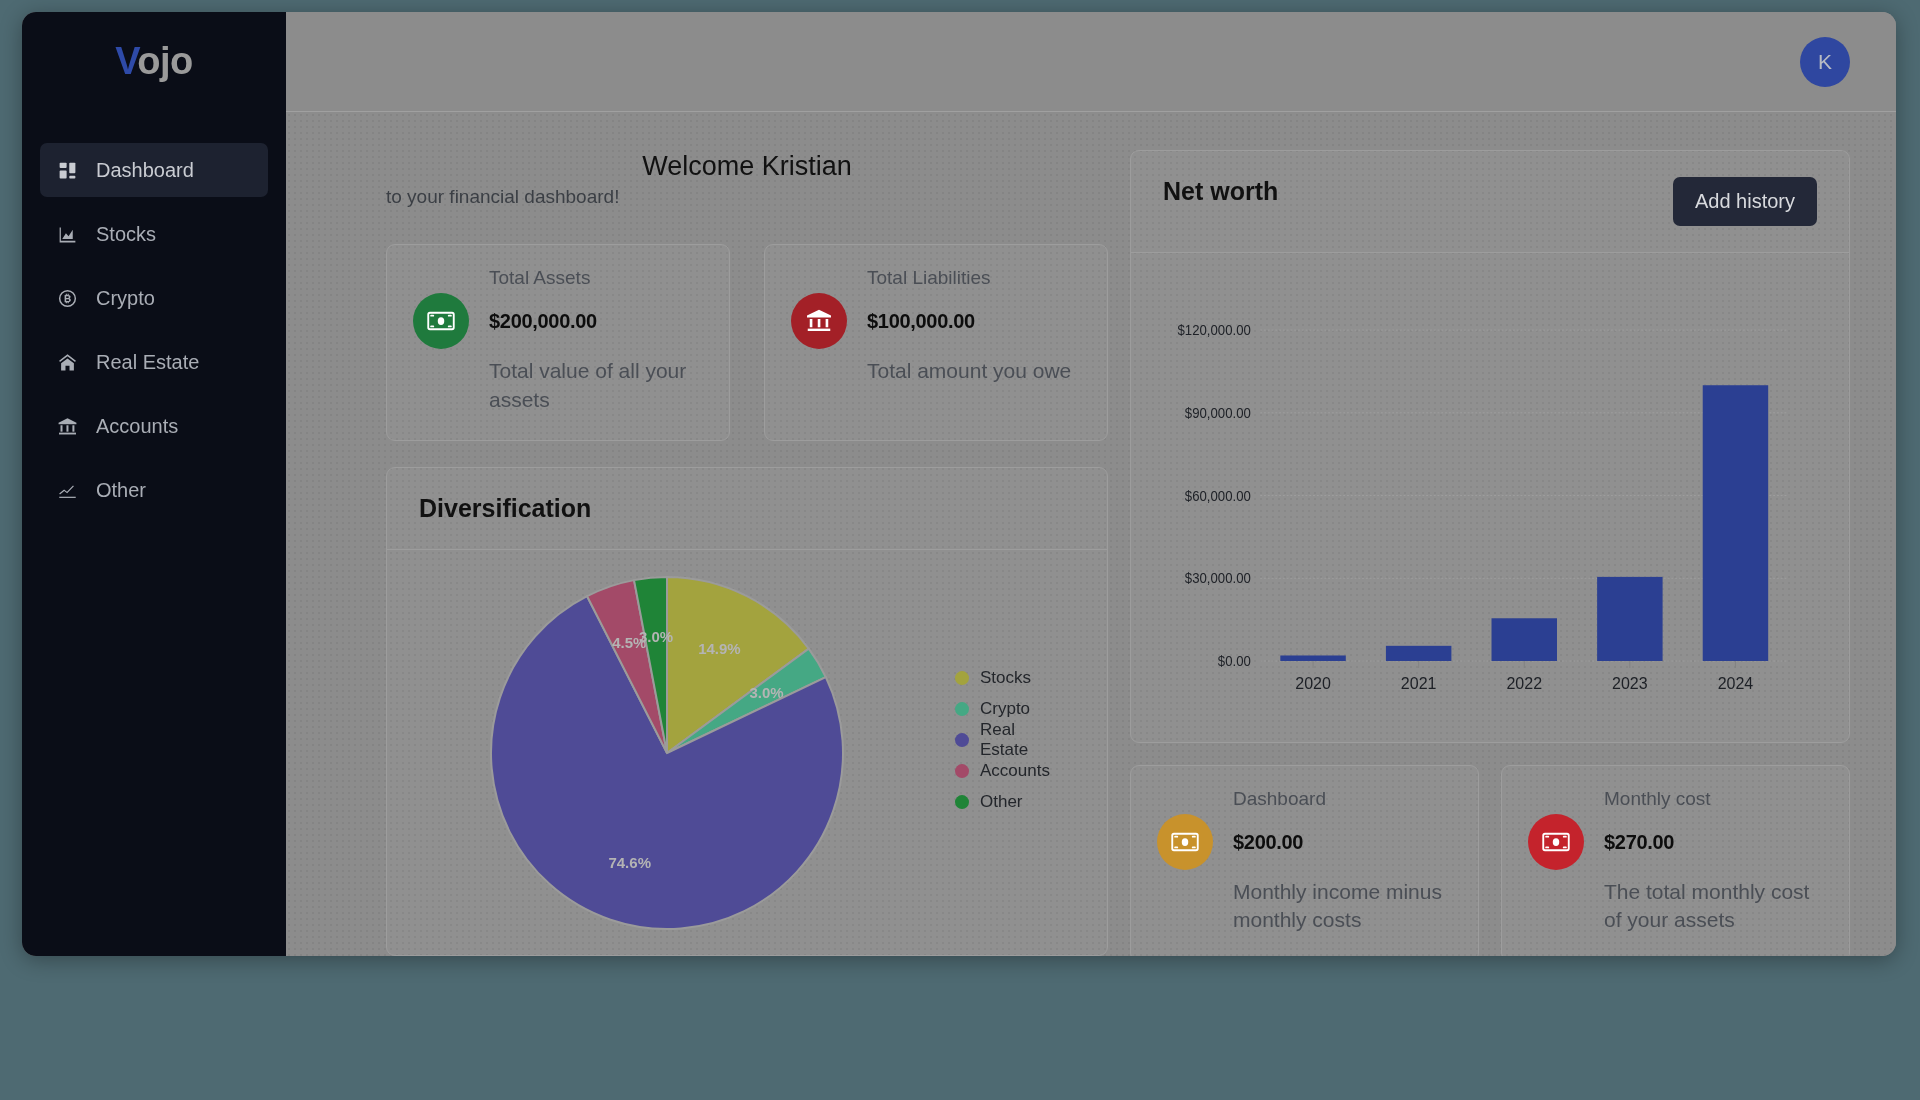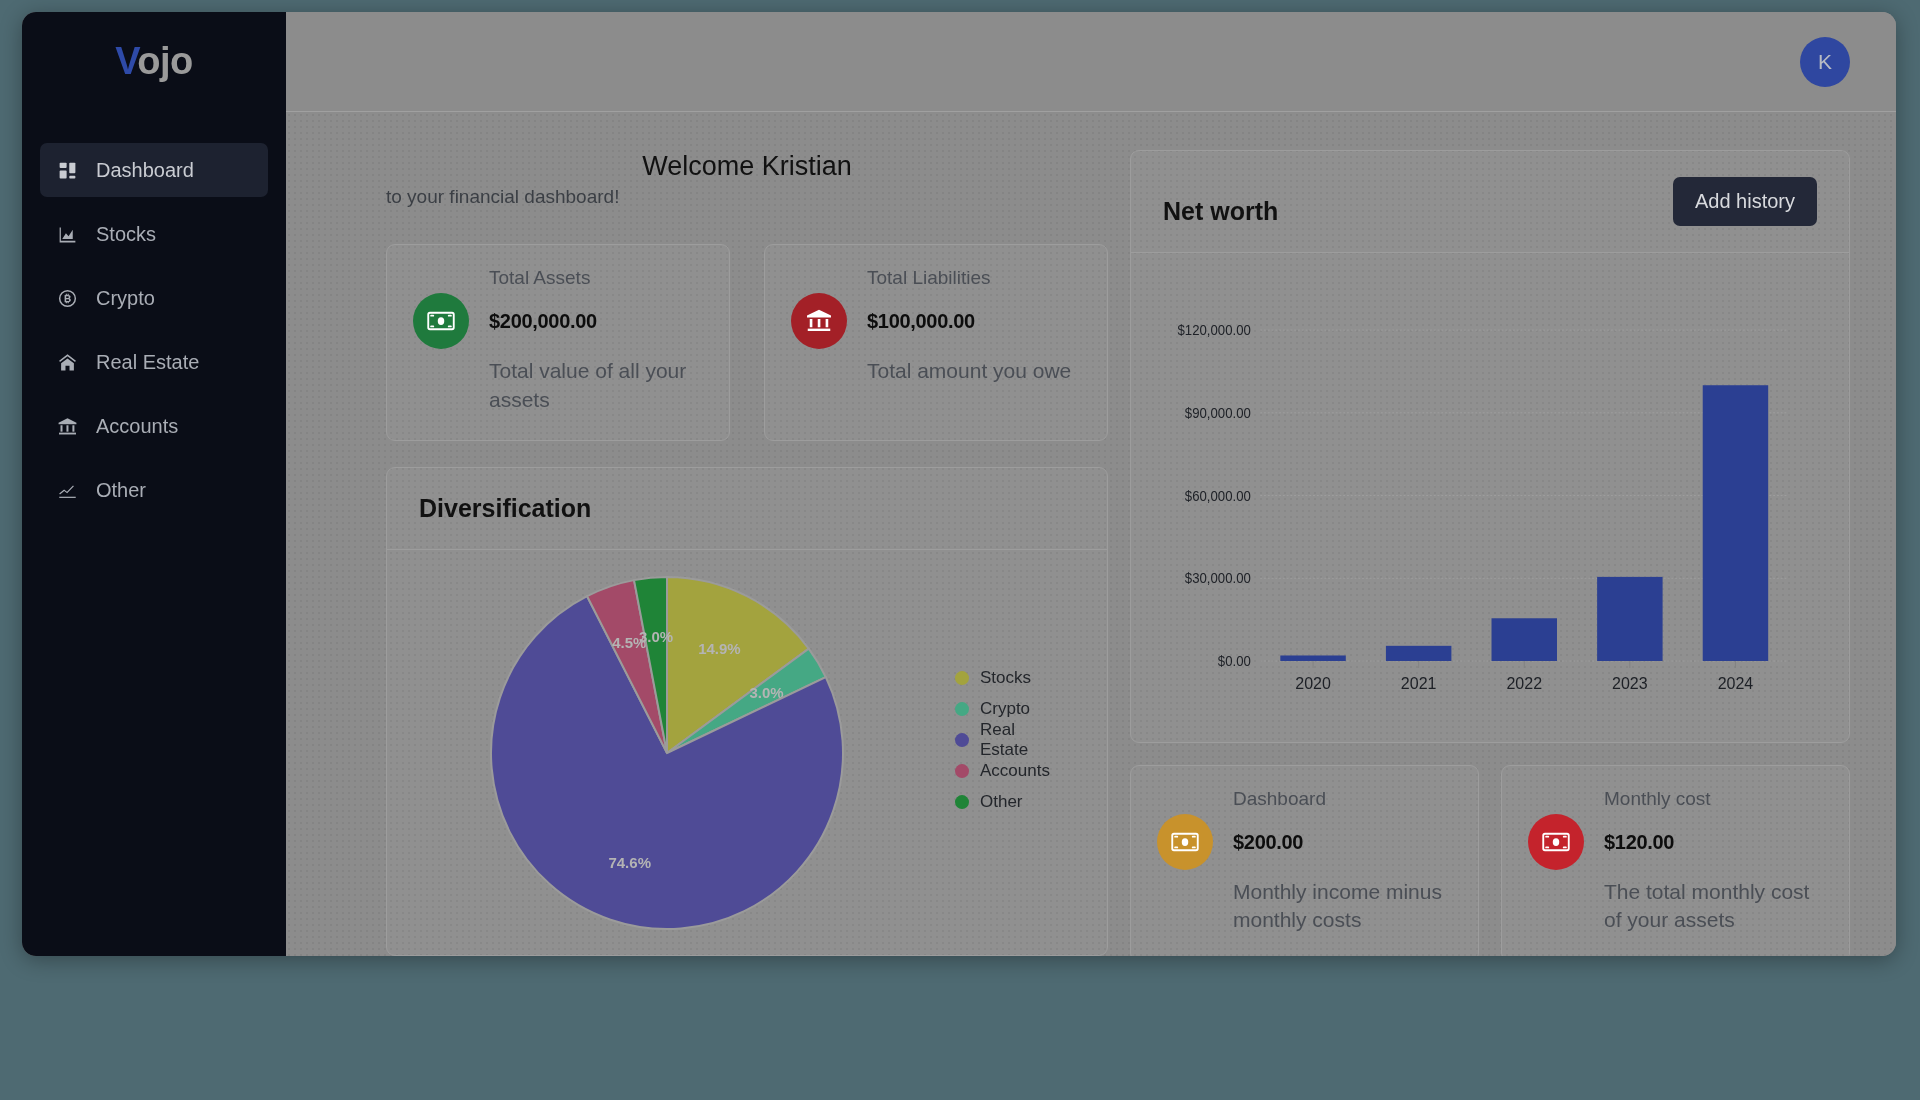--- a/index.html
+++ b/index.html
@@ -104,21 +104,21 @@
   }
   .stat-ic svg { width: 30px; height: 30px; }
   .stat-val { font-size: 20px; font-weight: bold; color: #0d0d0d; letter-spacing: -.3px; }
   .stat-sub { font-size: 21px; color: #4a4e55; margin-left: 76px; margin-top: 8px; line-height: 1.35; }
 
   
   #divers-card { margin-top: 26px; flex: 1; display: flex; flex-direction: column; min-height: 0; }
   .card-head {
     padding: 26px 32px;
     border-bottom: 1px solid #9d9d9d;
-    display: flex; align-items: flex-end; justify-content: space-between;
+    display: flex; align-items: flex-start; justify-content: space-between;
   }
   .card-title { font-size: 25px; font-weight: bold; color: #111; }
   #pie-area { flex: 1; display: flex; align-items: center; justify-content: center; position: relative; min-height: 0; }
   #pie-wrap { position: relative; width: 600px; height: 100%; display: flex; align-items: center; }
   #pie-svg { position: absolute; left: 0; top: 50%; transform: translateY(-50%); }
   #pie-legend { position: absolute; left: 508px; top: 50%; transform: translateY(-58%); }
   .leg-row { display: flex; align-items: center; gap: 11px; height: 31px; }
   .leg-dot { width: 14px; height: 14px; border-radius: 50%; flex: 0 0 14px; }
   .leg-lbl { font-size: 17px; color: #23262b; }
 
@@ -360,21 +360,21 @@
             <section class="card stat-card">
               <div class="stat-title">Monthly cost</div>
               <div class="stat-body">
                 <div class="stat-ic" style="background:#c4232c">
                   <svg viewBox="0 0 24 24">
                     <rect x="1.8" y="5.4" width="20.4" height="13.2" rx="1.4" fill="none" stroke="#ffffff" stroke-width="1.5"></rect>
                     <ellipse cx="12" cy="12" rx="2.6" ry="3.1" fill="#ffffff"></ellipse>
                     <path d="M4.1 7.7h1.7M4.1 16.3h1.7M18.2 7.7h1.7M18.2 16.3h1.7" stroke="#ffffff" stroke-width="1.5" stroke-linecap="round"></path>
                   </svg>
                 </div>
-                <div class="stat-val">$120.00</div>
+                <div class="stat-val">$270.00</div>
               </div>
               <div class="stat-sub">The total monthly cost of your assets</div>
             </section>
           </div>
       </div>
 
     </div>
   </div>
 </div>
 

